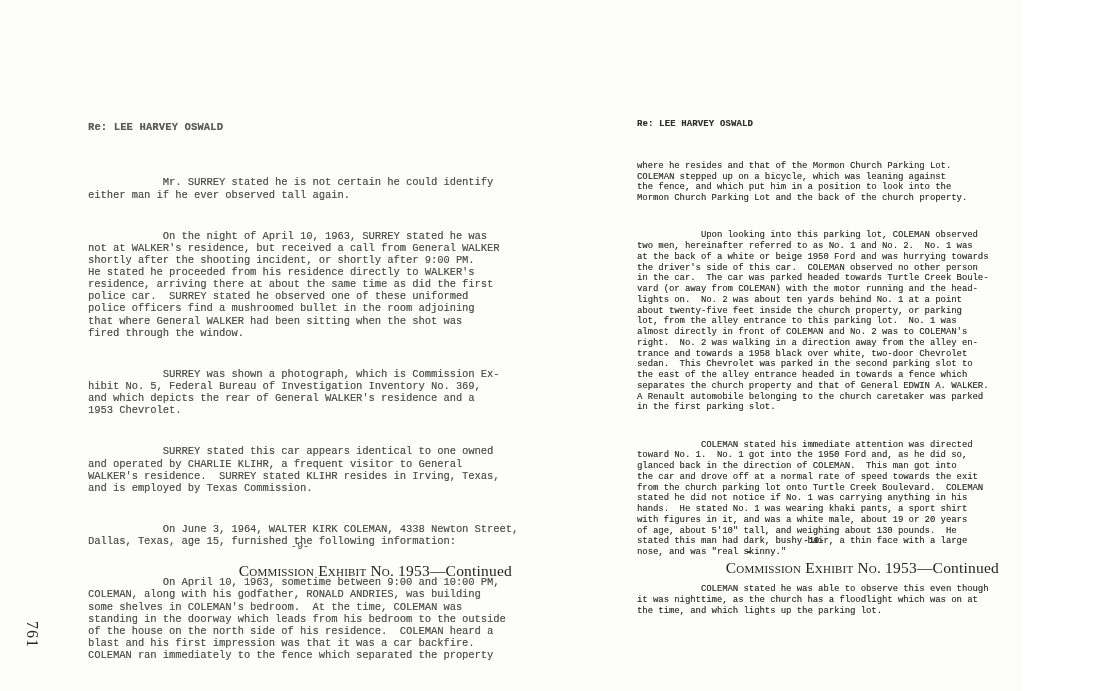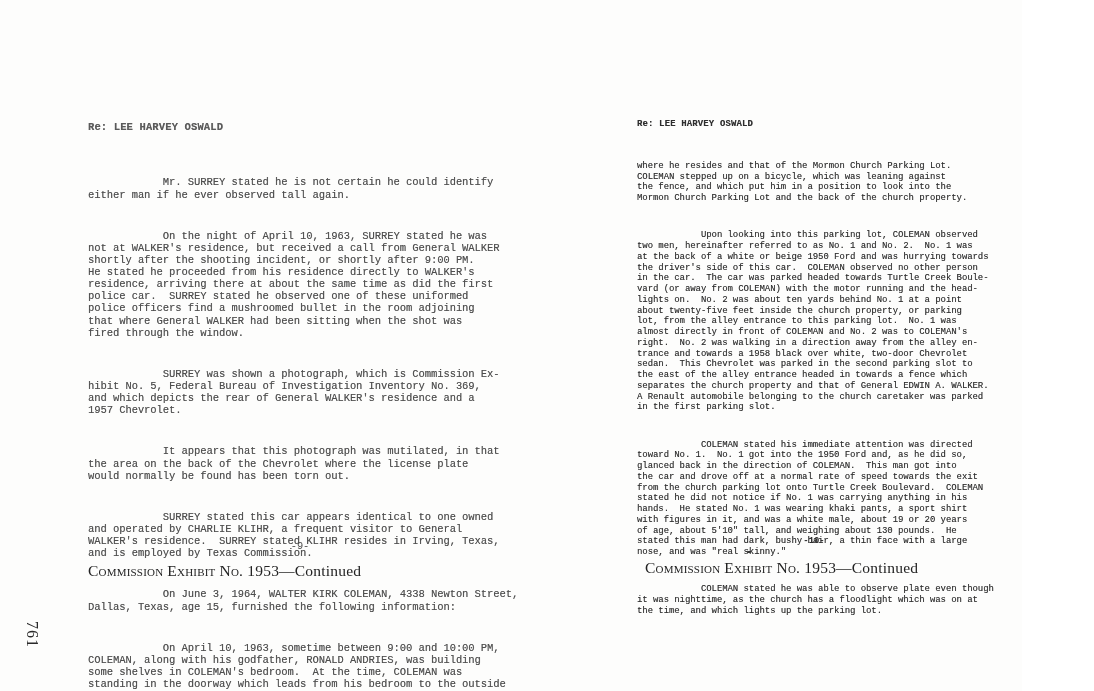--- a/index.html
+++ b/index.html
@@ -54,21 +54,21 @@
     left: 88px; top: 540px; width: 424px;
     font-size: 10.4px; color: #4e4e4e;
   }
   .page-num-right {
     left: 637px; top: 536px; width: 354px;
     font-size: 8.9px; color: #2e2e2e; font-weight: bold;
   }
   
   .caption {
     position: absolute;
-    text-align: left;
+    text-align: right;
     font-family: "Liberation Serif", "DejaVu Serif", serif;
     font-size: 15.5px;
     color: #232323;
     letter-spacing: 0.2px;
     white-space: nowrap;
   }
   .caption-left { left: 88px;  top: 562px; width: 424px; }
   .caption-right{ left: 645px; top: 559px; width: 354px; }
   .caption .sc { font-variant: small-caps; }
   
@@ -107,24 +107,21 @@
 shortly after the shooting incident, or shortly after 9:00 PM.
 He stated he proceeded from his residence directly to WALKER's
 residence, arriving there at about the same time as did the first
 police car.  SURREY stated he observed one of these uniformed
 police officers find a mushroomed bullet in the room adjoining
 that where General WALKER had been sitting when the shot was
 fired through the window.</div>
     <div class="para">            SURREY was shown a photograph, which is Commission Ex-
 hibit No. 5, Federal Bureau of Investigation Inventory No. 369,
 and which depicts the rear of General WALKER's residence and a
-1957 Chevrolet.</div>
-    <div class="para">            It appears that this photograph was mutilated, in that
-the area on the back of the Chevrolet where the license plate
-would normally be found has been torn out.</div>
+1953 Chevrolet.</div>
     <div class="para">            SURREY stated this car appears identical to one owned
 and operated by CHARLIE KLIHR, a frequent visitor to General
 WALKER's residence.  SURREY stated KLIHR resides in Irving, Texas,
 and is employed by Texas Commission.</div>
     <div class="para">            On June 3, 1964, WALTER KIRK COLEMAN, 4338 Newton Street,
 Dallas, Texas, age 15, furnished the following information:</div>
     <div class="para">            On April 10, 1963, sometime between 9:00 and 10:00 PM,
 COLEMAN, along with his godfather, RONALD ANDRIES, was building
 some shelves in COLEMAN's bedroom.  At the time, COLEMAN was
 standing in the doorway which leads from his bedroom to the outside
@@ -162,21 +159,21 @@
 toward No. 1.  No. 1 got into the 1950 Ford and, as he did so,
 glanced back in the direction of COLEMAN.  This man got into
 the car and drove off at a normal rate of speed towards the exit
 from the church parking lot onto Turtle Creek Boulevard.  COLEMAN
 stated he did not notice if No. 1 was carrying anything in his
 hands.  He stated No. 1 was wearing khaki pants, a sport shirt
 with figures in it, and was a white male, about 19 or 20 years
 of age, about 5'10" tall, and weighing about 130 pounds.  He
 stated this man had dark, bushy hair, a thin face with a large
 nose, and was "real skinny."</div>
-    <div class="para">            COLEMAN stated he was able to observe plate even though
+    <div class="para">            COLEMAN stated he was able to observe this even though
 it was nighttime, as the church has a floodlight which was on at
 the time, and which lights up the parking lot.</div>
   </div>
   <div class="page-num page-num-right">-10-</div>
   <div class="caption caption-right"><span class="sc">Commission Exhibit No.</span> <span>1953—Continued</span></div>
 
   <div class="folio">761</div>
 
   <div class="speck speck-1"></div>
   <div class="speck speck-2"></div>

